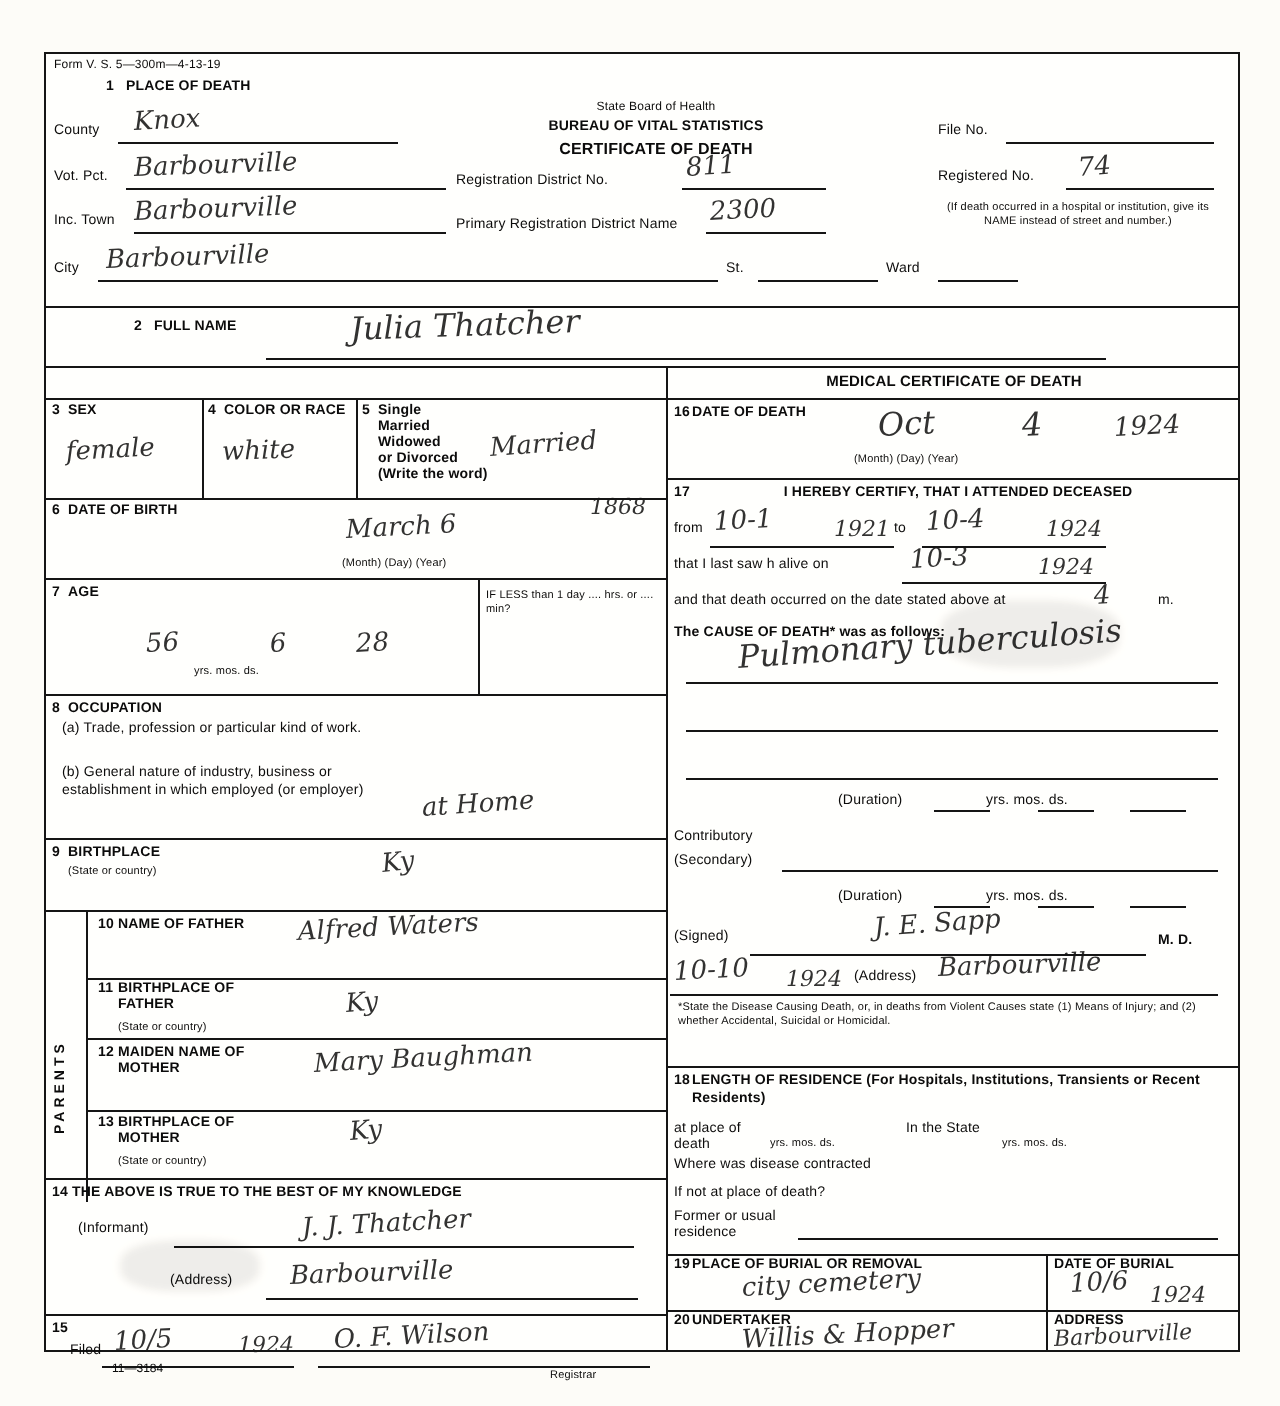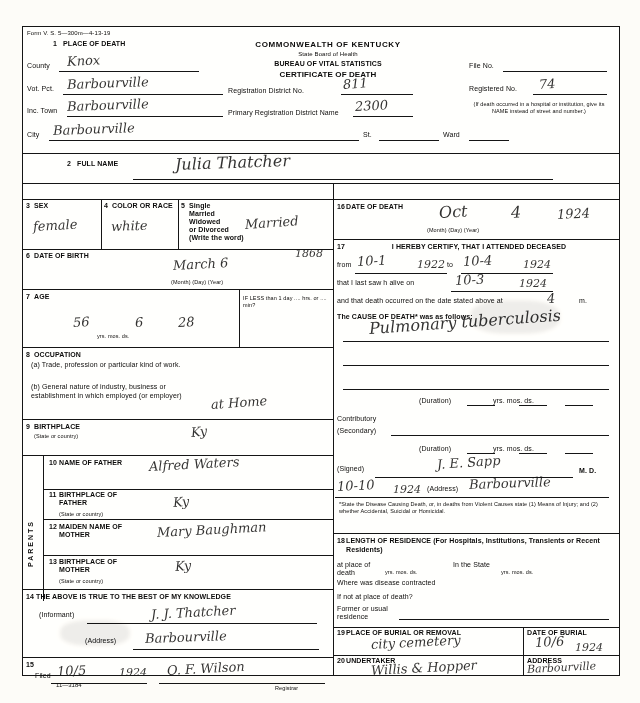--- a/index.html
+++ b/index.html
@@ -72,21 +72,20 @@
 <body>
 
 <div id="page">
 
   <div id="num">232 8</div>
 
   <div class="frame">
 
     <div class="t sm" style="left:4px;top:3px;">Form V. S. 5—300m—4-13-19</div>
 
-    <div class="t b cap center hdr-title md" style="left:190px;top:13px;width:230px;">COMMONWEALTH OF KENTUCKY</div>
     <div class="t center sm" style="left:190px;top:24px;width:230px;">State Board of Health</div>
     <div class="t b center cap" style="left:190px;top:33px;width:230px;">BUREAU OF VITAL STATISTICS</div>
     <div class="t b center cap" style="left:190px;top:43px;width:230px;font-size:8px;">CERTIFICATE OF DEATH</div>
 
     <div class="t b" style="left:30px;top:13px;">1</div>
     <div class="t b cap" style="left:40px;top:13px;">PLACE OF DEATH</div>
 
     <div class="t" style="left:4px;top:35px;">County</div>
     <div class="rule" style="left:36px;top:44px;width:140px;"></div>
     <div class="hw ink mid" style="left:44px;top:27px;transform:rotate(-3deg);">Knox</div>
@@ -122,20 +121,21 @@
     <div class="hw ink mid" style="left:516px;top:50px;transform:rotate(-4deg);">74</div>
     <div class="t xs center" style="left:444px;top:74px;width:144px;line-height:1.25;">(If death occurred in a hospital or institution, give its NAME instead of street and number.)</div>
 
     <div class="hline" style="left:0;top:126px;width:596px;height:1px;"></div>
     <div class="t b" style="left:44px;top:133px;">2</div>
     <div class="t b cap" style="left:54px;top:133px;">FULL NAME</div>
     <div class="rule" style="left:110px;top:152px;width:420px;"></div>
     <div class="hw ink big" style="left:152px;top:128px;transform:rotate(-2deg);">Julia Thatcher</div>
     <div class="hline" style="left:0;top:156px;width:596px;height:1px;"></div>
 
+    <div class="t b cap center" style="left:312px;top:160px;width:284px;font-size:7.5px;">MEDICAL CERTIFICATE OF DEATH</div>
     <div class="hline" style="left:0;top:172px;width:596px;height:1px;"></div>
 
     <div class="vline" style="left:310px;top:156px;width:1px;height:492px;"></div>
 
     <div class="hline" style="left:0;top:222px;width:310px;height:1px;"></div>
     <div class="vline" style="left:78px;top:172px;width:1px;height:50px;"></div>
     <div class="vline" style="left:155px;top:172px;width:1px;height:50px;"></div>
 
     <div class="t b" style="left:3px;top:175px;">3</div>
     <div class="t b cap" style="left:11px;top:175px;">SEX</div>
@@ -233,21 +233,21 @@
     <div class="hw ink big" style="left:416px;top:176px;transform:rotate(-3deg);">Oct</div>
     <div class="hw ink big" style="left:488px;top:176px;transform:rotate(-3deg);">4</div>
     <div class="hw ink mid" style="left:534px;top:180px;transform:rotate(-3deg);">1924</div>
     <div class="t xs" style="left:404px;top:200px;">(Month)        (Day)        (Year)</div>
 
     <div class="t b" style="left:314px;top:216px;">17</div>
     <div class="t b cap center" style="left:322px;top:216px;width:268px;">I HEREBY CERTIFY, That I attended deceased</div>
 
     <div class="t" style="left:314px;top:234px;">from</div>
     <div class="hw ink mid" style="left:334px;top:227px;transform:rotate(-3deg);">10-1</div>
-    <div class="hw ink small" style="left:394px;top:231px;">1922</div>
+    <div class="hw ink small" style="left:394px;top:231px;">1921</div>
     <div class="t" style="left:424px;top:234px;">to</div>
     <div class="hw ink mid" style="left:440px;top:227px;transform:rotate(-3deg);">10-4</div>
     <div class="hw ink small" style="left:500px;top:231px;">1924</div>
     <div class="rule" style="left:332px;top:246px;width:92px;"></div>
     <div class="rule" style="left:438px;top:246px;width:92px;"></div>
 
     <div class="t" style="left:314px;top:252px;">that I last saw h   alive on</div>
     <div class="hw ink mid" style="left:432px;top:246px;transform:rotate(-3deg);">10-3</div>
     <div class="hw ink small" style="left:496px;top:250px;">1924</div>
     <div class="rule" style="left:428px;top:264px;width:102px;"></div>

